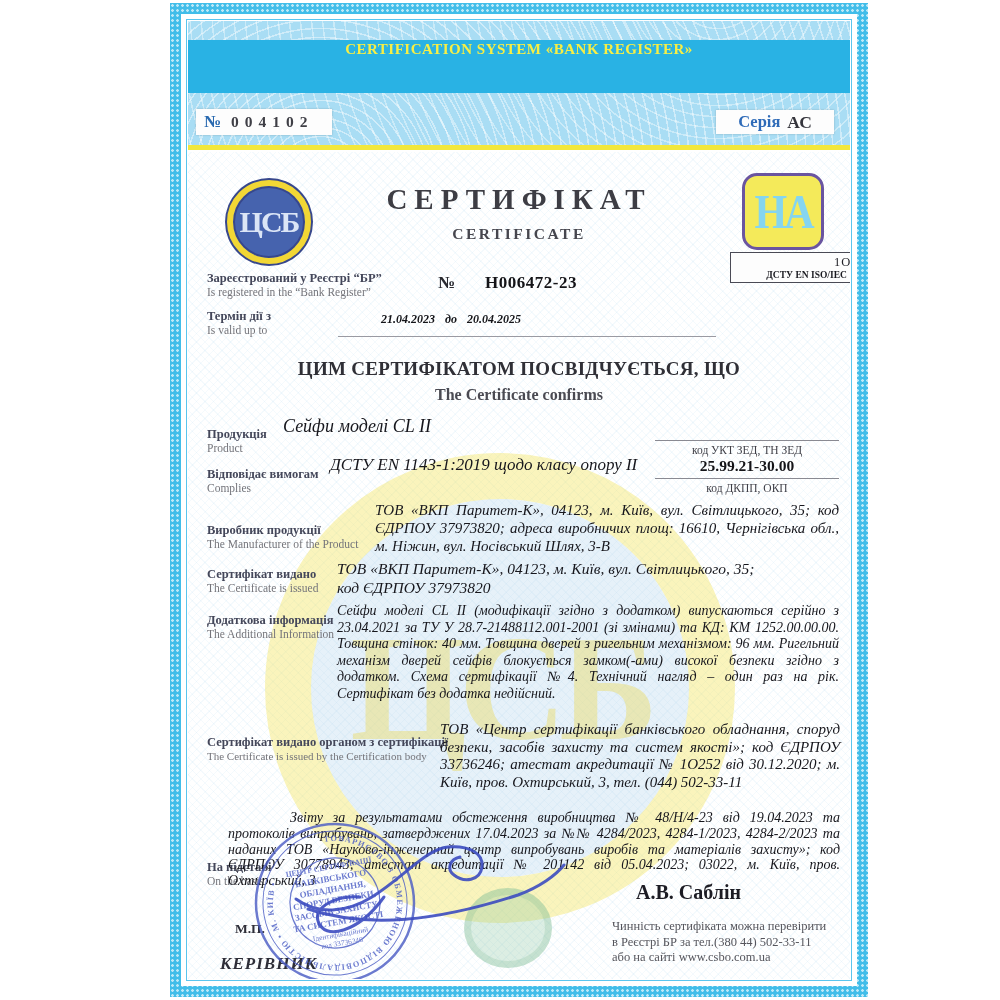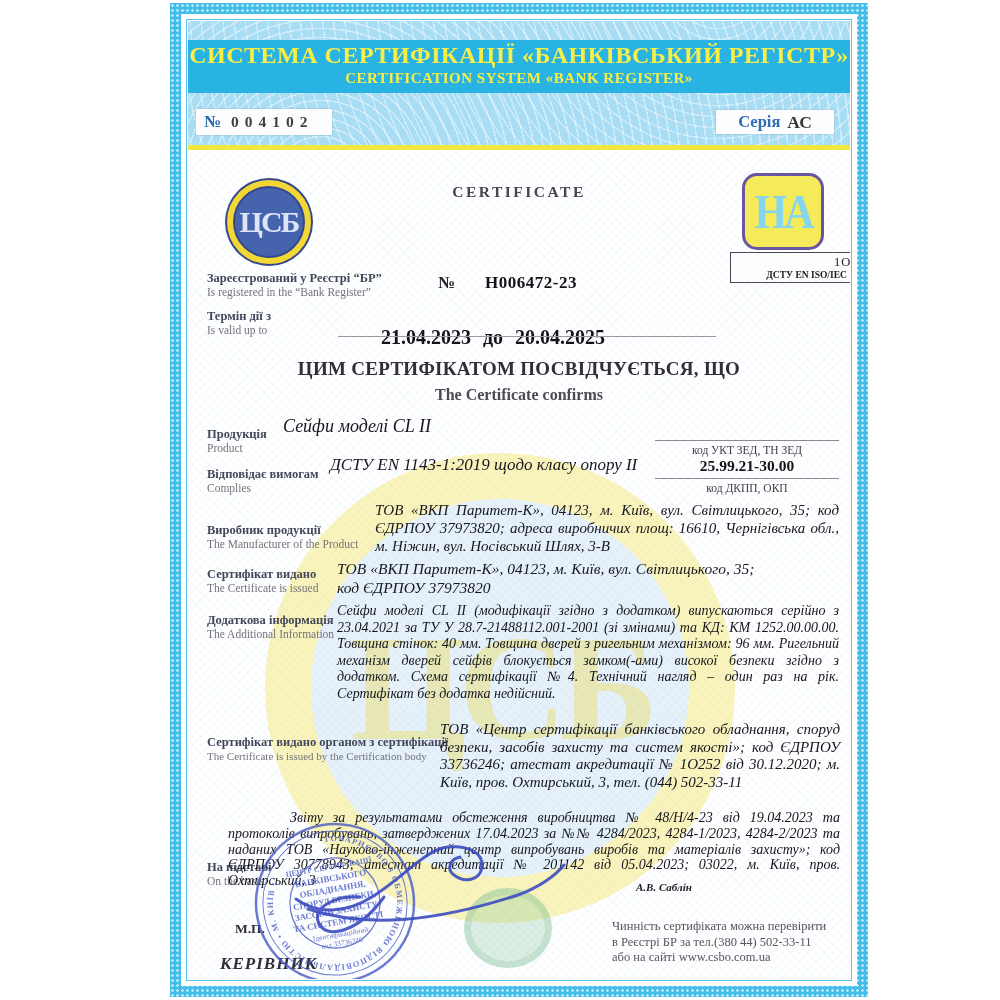--- a/index.html
+++ b/index.html
@@ -44,71 +44,70 @@
   .wm-green{position:absolute;left:276px;top:736px;width:88px;height:80px;border-radius:50%;
             background:rgba(140,200,162,.30);box-shadow:inset 0 0 0 7px rgba(118,184,142,.22);}
   
   .logo-left{position:absolute;left:39px;top:28px;width:84px;height:84px;border-radius:50%;
              background:#4663ae;border:6px solid #f2d735;box-sizing:border-box;
              box-shadow:0 0 0 2px #37478c, inset 0 0 0 2px #37478c;
              display:flex;align-items:center;justify-content:center;}
   .logo-left span{font-size:30px;font-weight:bold;letter-spacing:-2px;color:#dbe5f6;}
   .title-block{position:absolute;left:140px;right:140px;top:31px;text-align:center;}
   .title-uk{font-size:29px;font-weight:bold;letter-spacing:7px;color:#3d3d44;}
-  .title-en{font-size:15.5px;font-weight:bold;letter-spacing:2.5px;color:#46464e;}
+  .title-en{margin-top:9px;font-size:15.5px;font-weight:bold;letter-spacing:2.5px;color:#46464e;}
   .logo-right{position:absolute;left:554px;top:21px;width:82px;height:77px;border-radius:15px;
               background:#f4ea5a;border:3px solid #6a55a0;box-sizing:border-box;
               display:flex;align-items:center;justify-content:center;}
   .logo-right span{font-size:42px;font-weight:bold;color:#85d5ef;letter-spacing:-3px;transform:scaleY(1.15);}
   .accr-box{position:absolute;left:542px;top:100px;width:145px;border:1.5px solid #4a4a55;background:#fdfdfd;
             text-align:right;padding:2px 1px;box-sizing:border-box;}
   .accr-no{font-size:12.5px;color:#222228;letter-spacing:1px;}
   .accr-std{font-size:9.5px;font-weight:bold;color:#1a1a20;white-space:nowrap;}
   
   .lbl{position:absolute;left:19px;}
   .lbl-uk{font-size:12.5px;font-weight:bold;color:#44475a;line-height:14.5px;}
   .lbl-en{font-size:11.5px;color:#74747a;line-height:13.5px;}
   .nowrap{white-space:nowrap;}
   
   .val{position:absolute;font-weight:normal;font-style:italic;color:#16161c;}
   .val-just{text-align:justify;}
   .reg-row{position:absolute;left:250px;top:121px;display:flex;gap:30px;align-items:baseline;}
   .reg-sign{font-size:17px;color:#2a2a30;font-weight:bold;}
   .reg-num{font-size:17px;font-weight:bold;color:#141418;letter-spacing:.5px;}
-  .dates{position:absolute;left:193px;top:174px;font-size:20px;font-weight:bold;word-spacing:7px;color:#141418;}
+  .dates{position:absolute;left:193px;top:160px;font-size:12px;font-weight:bold;word-spacing:7px;color:#141418;font-style:italic;}
   .date-rule{position:absolute;left:150px;top:184px;width:378px;border-top:1.5px solid #9a9aa2;}
   .statement{position:absolute;left:40px;right:40px;top:206px;text-align:center;
              font-size:19px;font-weight:bold;letter-spacing:.3px;color:#2f2f36;}
   .statement-en{position:absolute;left:40px;right:40px;top:234px;text-align:center;
              font-size:16px;font-weight:bold;color:#4a4a52;}
   .codes-box{position:absolute;left:467px;top:288px;width:184px;border-top:1.2px solid #8a8a92;text-align:center;}
   .codes-l1{font-size:11.5px;color:#3f3f47;padding-top:3px;}
   .codes-code{font-size:15.5px;font-weight:bold;color:#141418;padding:1px 0 3px 0;border-bottom:1.2px solid #8a8a92;}
   .codes-l2{font-size:11.5px;color:#3f3f47;padding-top:3px;}
   
   .head-label{position:absolute;left:32px;top:758px;font-size:17px;font-weight:bold;font-style:italic;
               letter-spacing:1px;color:#2e2e38;margin-top:44px;}
   .seal-label{position:absolute;left:47px;top:769px;font-size:13.5px;font-weight:bold;color:#2e2e38;}
-  .signer{position:absolute;left:448px;top:729px;font-size:11px;font-weight:bold;font-style:italic;color:#1c1c24;}
+  .signer{position:absolute;left:448px;top:729px;font-size:20px;font-weight:bold;color:#1c1c24;}
   .verify{position:absolute;left:424px;top:767px;width:218px;font-size:12.5px;line-height:15.5px;color:#55555c;}
   .stamp{position:absolute;left:65px;top:669px;width:164px;height:164px;opacity:.82;transform:rotate(-10deg);}
   .signature{position:absolute;left:100px;top:685px;width:290px;height:100px;}
 </style>
 </head>
 <body>
 
 <div class="page">
   <div class="cert">
     <div class="band"></div>
     <div class="band-inner"></div>
     <div class="frame"></div>
 
     <div class="header">
       <div class="banner">
-        <div class="banner-l1">СИСТЕМА СЕРТИФІКАЦІЇ «БАНКІВСЬКИЙ РЕГІСТР»</div>
         <div class="banner-l2">CERTIFICATION SYSTEM «BANK REGISTER»</div>
       </div>
       <div class="serial-box">
         <span class="serial-no-sign">№</span>
         <span class="serial-digits">004102</span>
       </div>
       <div class="series-box">
         <span class="series-label">Серія</span>
         <span class="series-value">АС</span>
       </div>
@@ -121,20 +120,21 @@
         <div class="wm-disc">
           <span class="wm-letters">ЦСБ</span>
         </div>
       </div>
       <div class="wm-green"></div>
 
       <div class="logo-left">
         <span>ЦСБ</span>
       </div>
       <div class="title-block">
+        <div class="title-uk">СЕРТИФІКАТ</div>
         <div class="title-en">CERTIFICATE</div>
       </div>
       <div class="logo-right">
         <span>НА</span>
       </div>
       <div class="accr-box">
         <div class="accr-no">1О252</div>
         <div class="accr-std">ДСТУ EN ISO/IEC 17065</div>
       </div>
 

